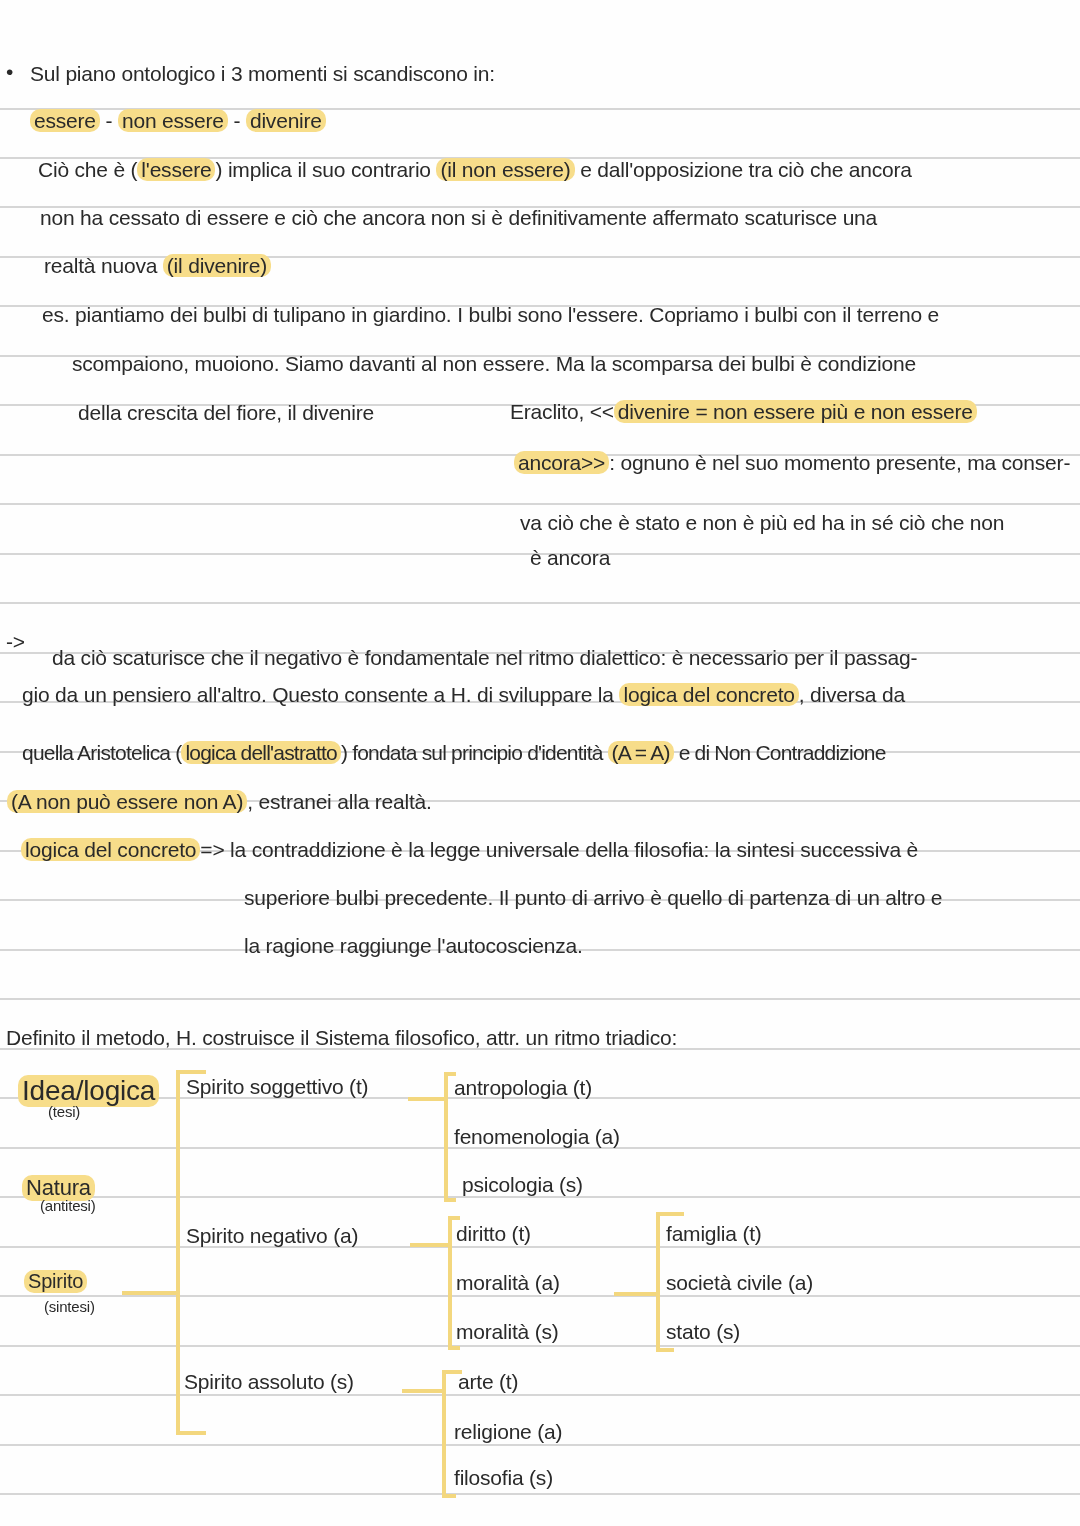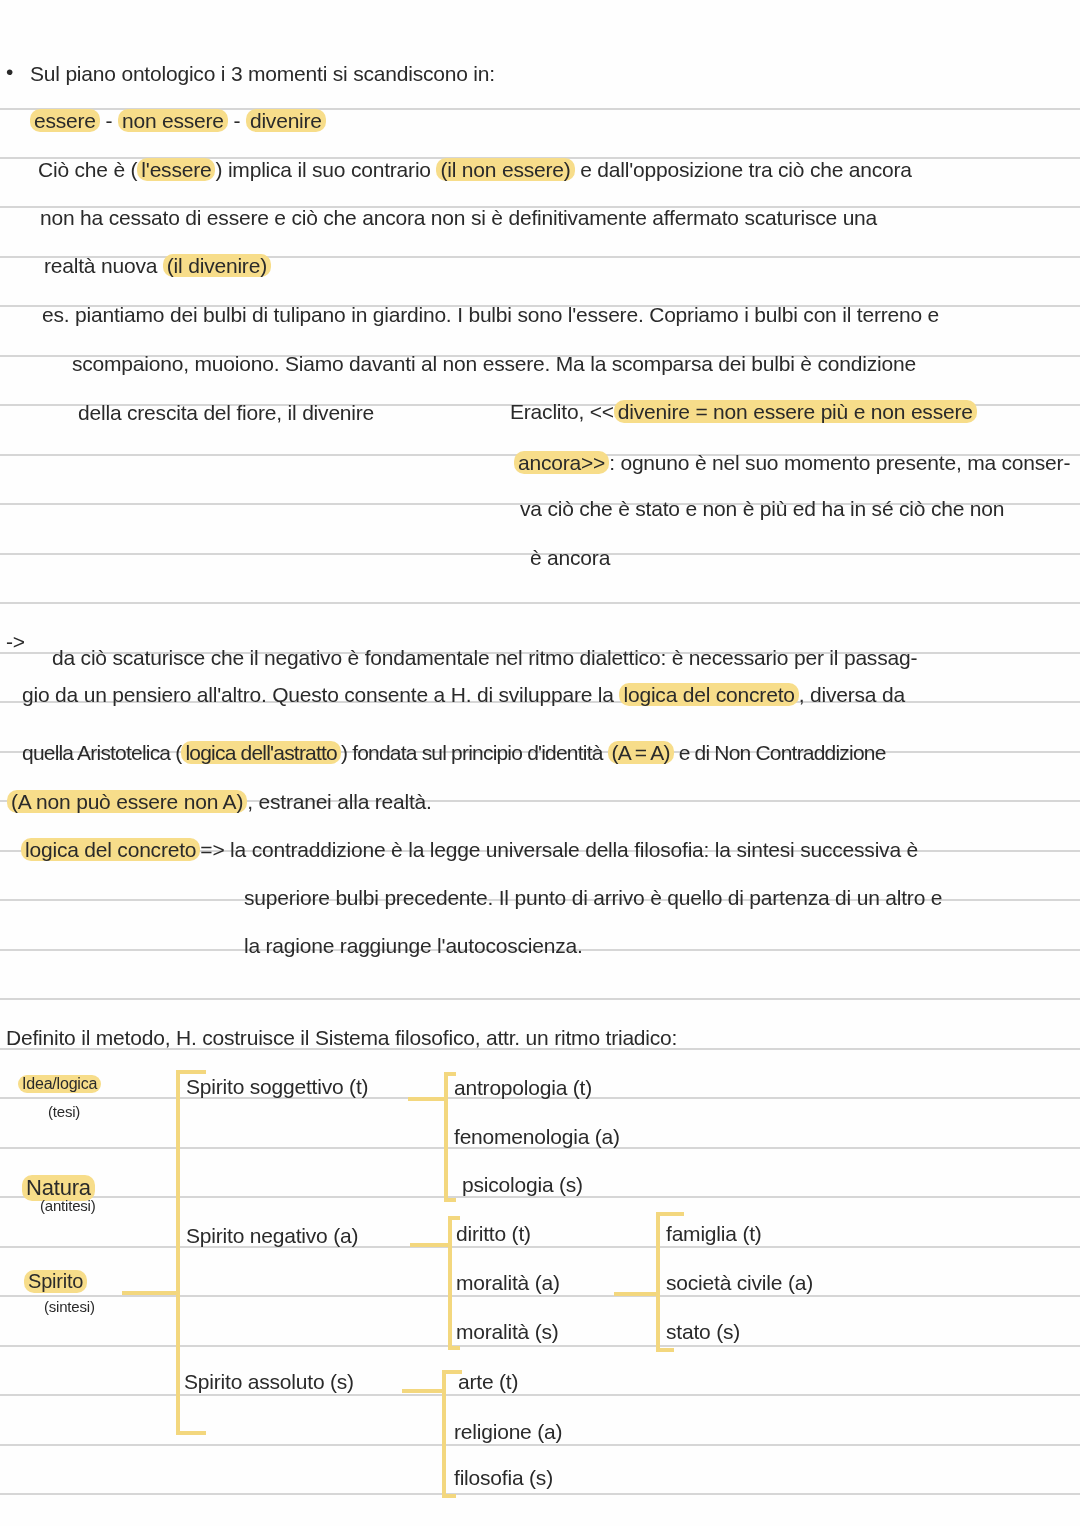--- a/index.html
+++ b/index.html
@@ -76,21 +76,21 @@
   <span class="t" style="left:42px;top:303px">es. piantiamo dei bulbi di tulipano in giardino. I bulbi sono l'essere. Copriamo i bulbi con il terreno e</span>
   <span class="t" style="left:72px;top:352px">scompaiono, muoiono. Siamo davanti al non essere. Ma la scomparsa dei bulbi è condizione</span>
   <span class="t" style="left:78px;top:401px">della crescita del fiore, il divenire</span>
 
   <div class="t" style="left:510px;top:400px">
     <span>Eraclito, &lt;&lt;</span><span class="hl">divenire = non essere più e non essere</span>
   </div>
   <div class="t" style="left:514px;top:451px">
     <span class="hl">ancora&gt;&gt;</span><span>: ognuno è nel suo momento presente, ma conser-</span>
   </div>
-  <span class="t" style="left:520px;top:497px">va ciò che è stato e non è più ed ha in sé ciò che non</span>
+  <span class="t" style="left:520px;top:511px">va ciò che è stato e non è più ed ha in sé ciò che non</span>
   <span class="t" style="left:530px;top:546px">è ancora</span>
 </div>
 
 <div>
   <span class="t" style="left:6px;top:630px">-&gt;</span>
   <div class="t" style="left:52px;top:646px">
     <span>da ciò scaturisce che il negativo è fondamentale nel ritmo dialettico: è necessario per il passag-</span>
   </div>
   <div class="t" style="left:22px;top:683px">
     <span>gio da un pensiero all'altro. Questo consente a H. di sviluppare la </span><span class="hl">logica del concreto</span><span>, diversa da</span>
@@ -106,21 +106,21 @@
     <span class="hl">logica del concreto</span><span>=&gt;</span>
     <span>la contraddizione è la legge universale della filosofia: la sintesi successiva è</span>
   </div>
   <span class="t" style="left:244px;top:886px">superiore bulbi precedente. Il punto di arrivo è quello di partenza di un altro e</span>
   <span class="t" style="left:244px;top:934px">la ragione raggiunge l'autocoscienza.</span>
 </div>
 
 <div>
   <span class="t" style="left:6px;top:1026px">Definito il metodo, H. costruisce il Sistema filosofico, attr. un ritmo triadico:</span>
 
-  <span class="t hl" style="left:18px;top:1075px;font-size:16px">Idea/logica</span>
+  <span class="t hl" style="left:18px;top:1075px;font-size:28px">Idea/logica</span>
   <span class="t small" style="left:48px;top:1103px">(tesi)</span>
   <span class="t hl" style="left:22px;top:1175px;font-size:22px">Natura</span>
   <span class="t small" style="left:40px;top:1197px">(antitesi)</span>
   <span class="t hl" style="left:24px;top:1270px;font-size:20px">Spirito</span>
   <span class="t small" style="left:44px;top:1298px">(sintesi)</span>
 
   <div class="br-h" style="left:122px;top:1291px;width:56px"></div>
   <div class="br-v" style="left:176px;top:1070px;height:365px"></div>
   <div class="br-h" style="left:176px;top:1070px;width:30px"></div>
   <div class="br-h" style="left:176px;top:1431px;width:30px"></div>

